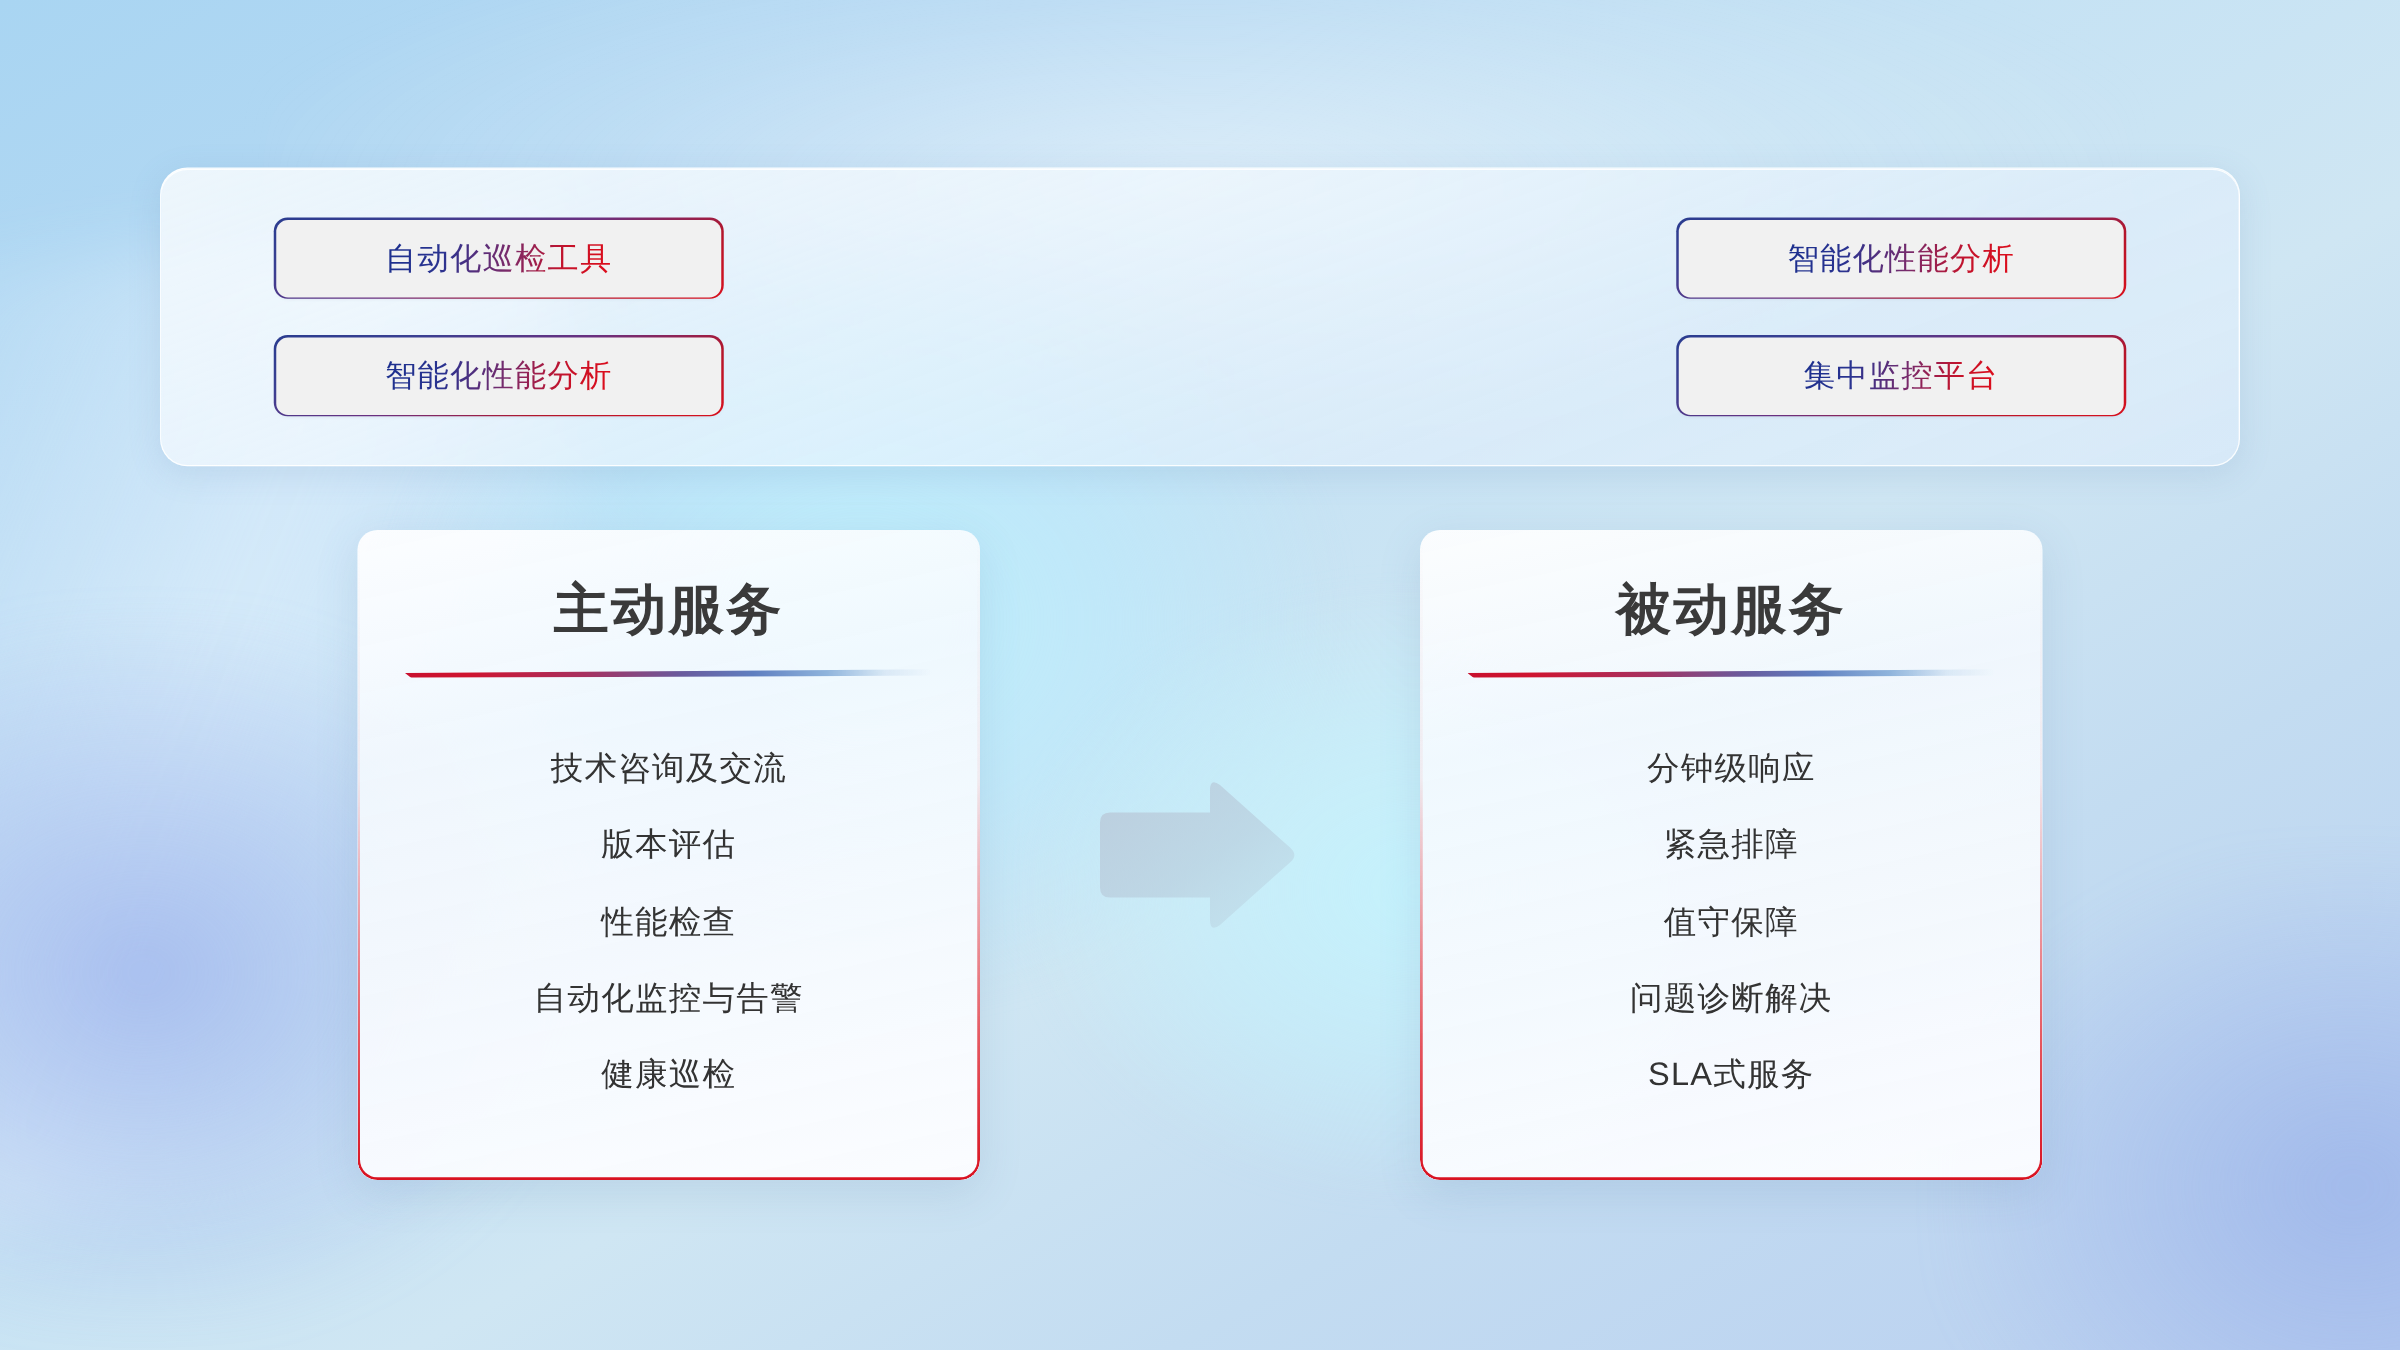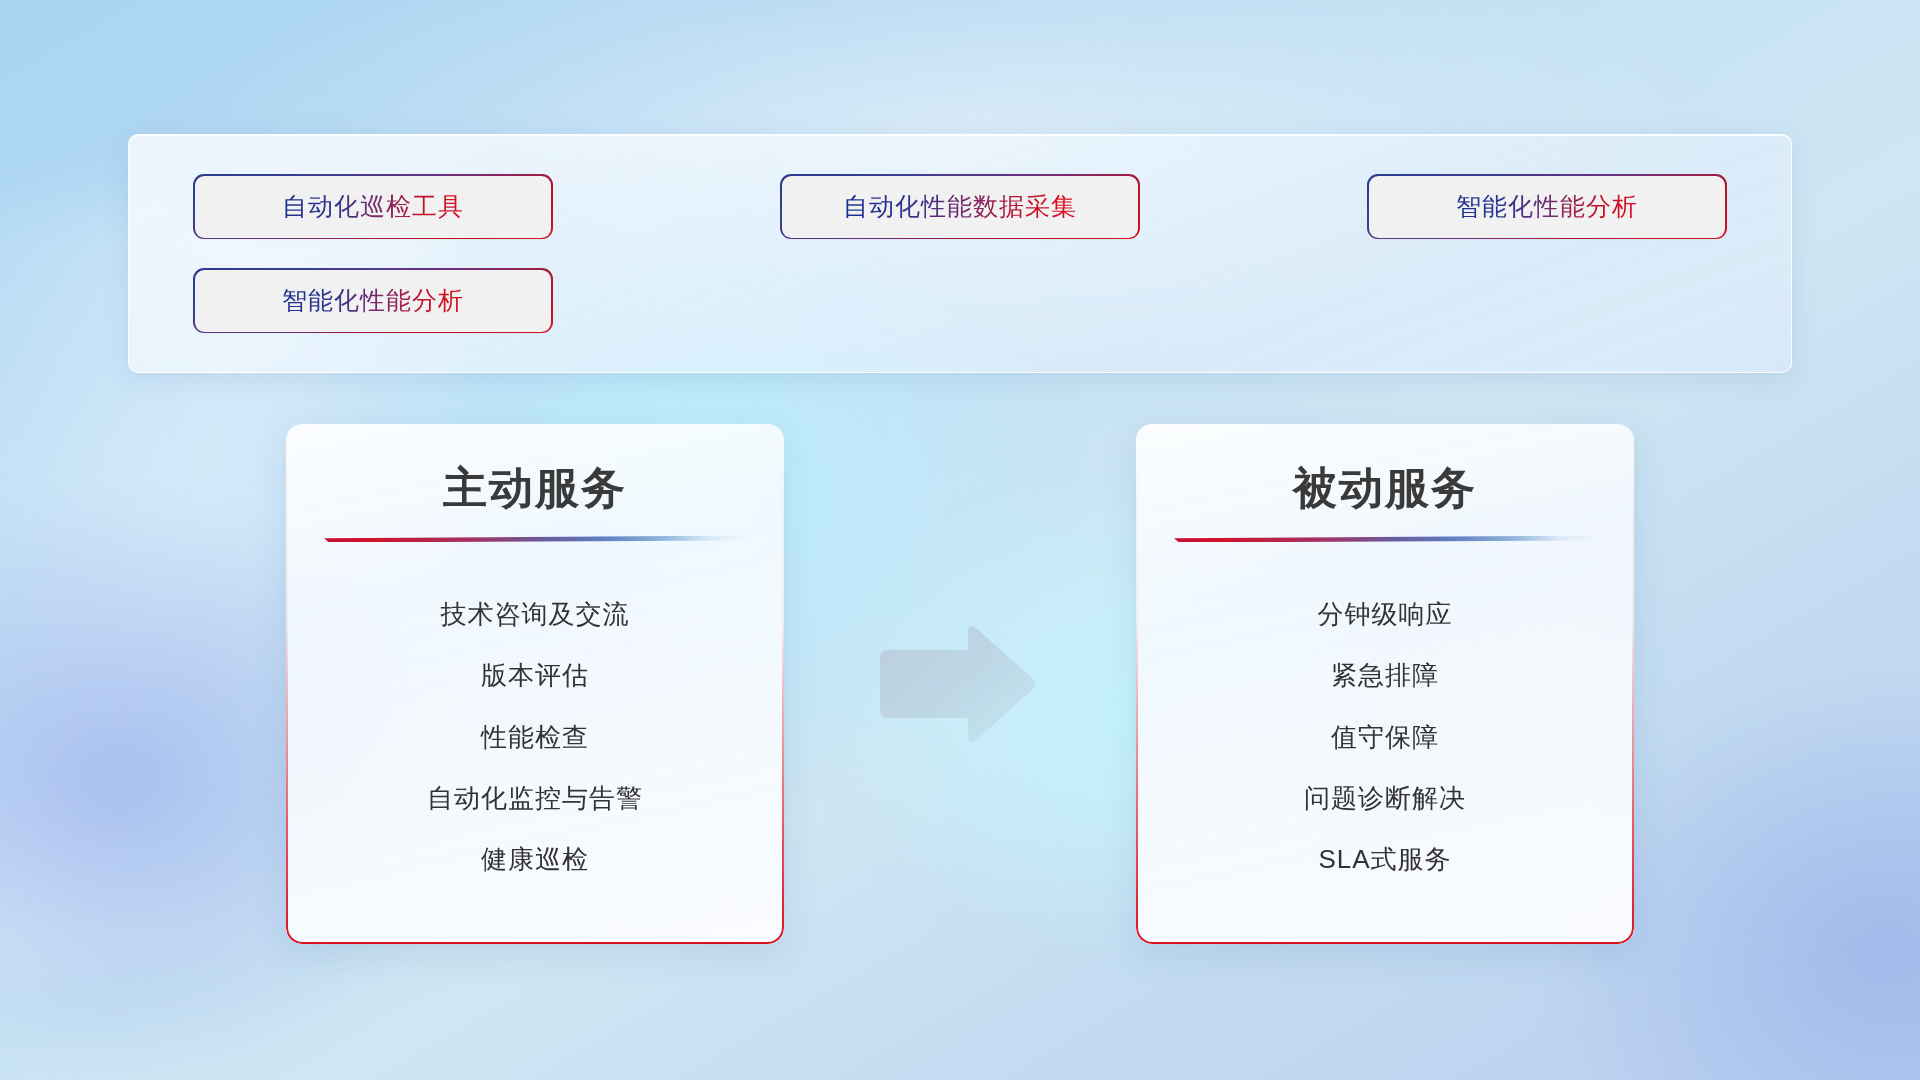--- a/index.html
+++ b/index.html
@@ -63,30 +63,30 @@
     background:linear-gradient(118deg, rgba(255,255,255,0) 0%, rgba(235,246,255,0.55) 45%, rgba(255,255,255,0) 90%);
     filter:blur(26px);
     transform:rotate(-6deg);
   }
 
   
   #top-panel {
     position:absolute;
     left:128px; top:134px;
     width:1664px; height:239px;
-    border-radius:10px;
+    border-radius:22px;
     background:linear-gradient(160deg, rgba(255,255,255,0.78) 0%, rgba(244,250,255,0.62) 38%, rgba(231,242,253,0.55) 70%, rgba(224,238,252,0.58) 100%);
     border:1px solid rgba(255,255,255,0.85);
     box-shadow:0 6px 26px rgba(96,132,180,0.16), inset 0 1px 0 rgba(255,255,255,0.9);
     backdrop-filter:blur(2px);
     display:flex;
     flex-direction:column;
     justify-content:center;
     gap:32px;
-    padding:0 66px;
+    padding:0 92px;
   }
   .tag-row {
     display:flex;
     justify-content:space-between;
     align-items:center;
   }
   .tag {
     position:relative;
     width:356px;
     height:62px;
@@ -232,30 +232,30 @@
 <div id="bg-glow-cyan"></div>
 <div id="bg-glow-cyan2"></div>
 
 <div id="top-panel">
 
   <div class="tag-row">
     <div class="tag">
       <span class="tag-label">自动化巡检工具</span>
     </div>
     <div class="tag">
-      <span class="tag-label">自动化性能数据采集</span>
-    </div>
-    <div class="tag">
       <span class="tag-label">智能化性能分析</span>
     </div>
   </div>
 
   <div class="tag-row">
     <div class="tag">
       <span class="tag-label">智能化性能分析</span>
+    </div>
+    <div class="tag">
+      <span class="tag-label">集中监控平台</span>
     </div>
   </div>
 
 </div>
 
 <div class="card" id="card-proactive">
   <div class="card-inner">
     <div class="card-title">主动服务</div>
     <div class="card-divider"></div>
     <div class="card-list">

